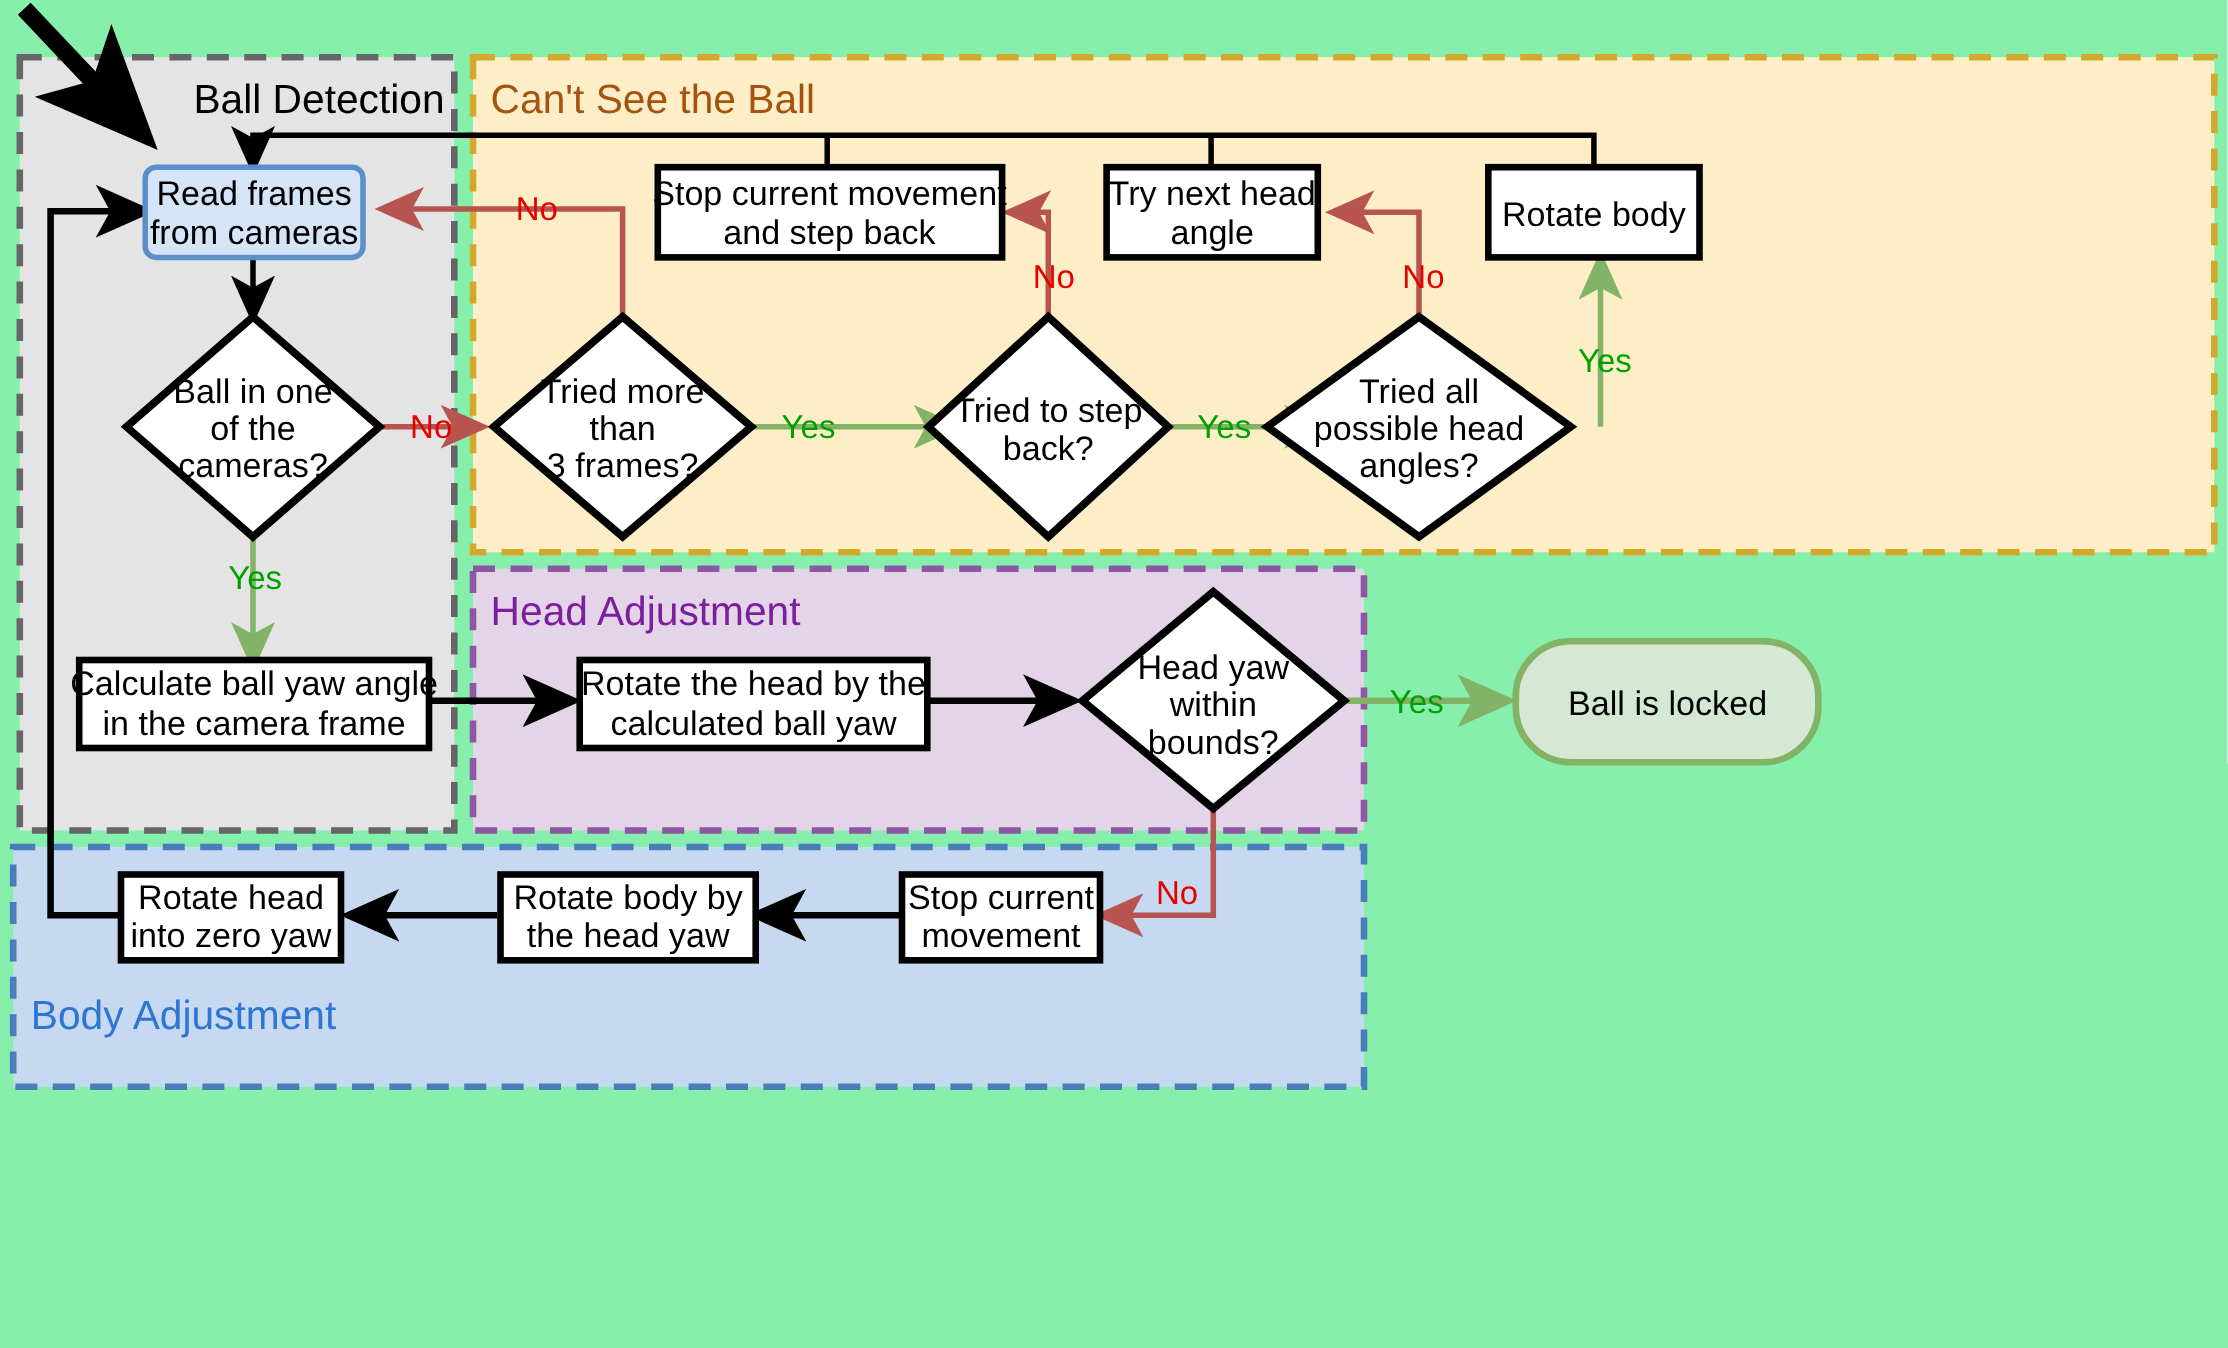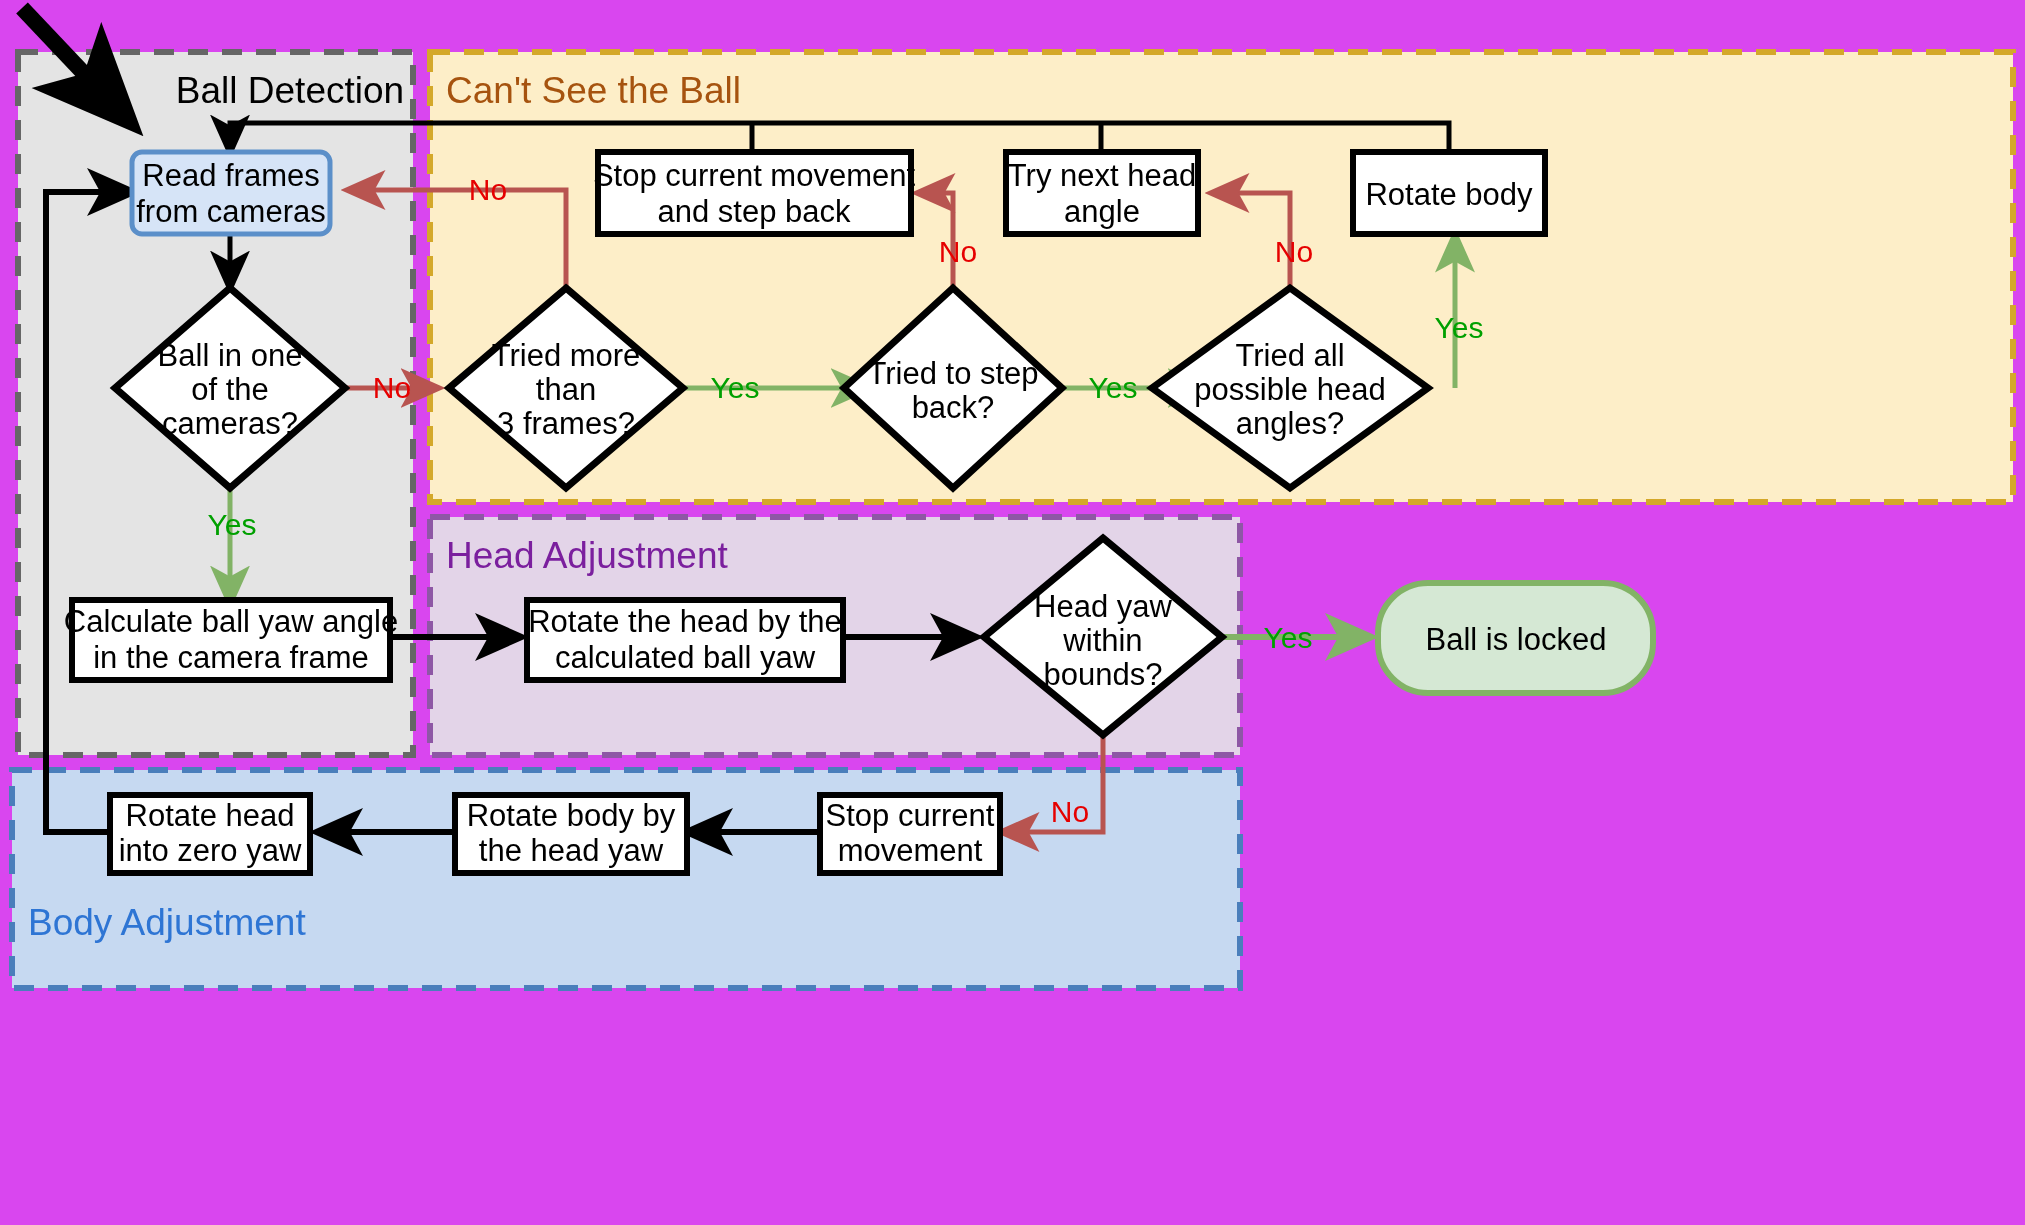--- a/index.html
+++ b/index.html
@@ -1,17 +1,17 @@
 <!DOCTYPE html>
 <html><head>
 <meta charset="utf-8">
 <style>
   html,body{margin:0;padding:0;background:#ffffff;}
   body{font-family:"Liberation Sans","DejaVu Sans",sans-serif;}
-  #stage{position:relative;width:2025px;height:1225px;background:#d946ef;overflow:hidden;}
+  #stage{position:relative;width:2025px;height:1225px;background:#86efac;overflow:hidden;}
   svg{position:absolute;top:0;left:0;width:2025px;height:1225px;}
   .grp-label{font-size:37px;}
   .node-text{font-size:31px;fill:#000;}
   .edge-label{font-size:30px;}
 </style>
 </head>
 <body>
 
 <div id="stage">
 <svg viewBox="0 0 2025 1225" xmlns="http://www.w3.org/2000/svg">

